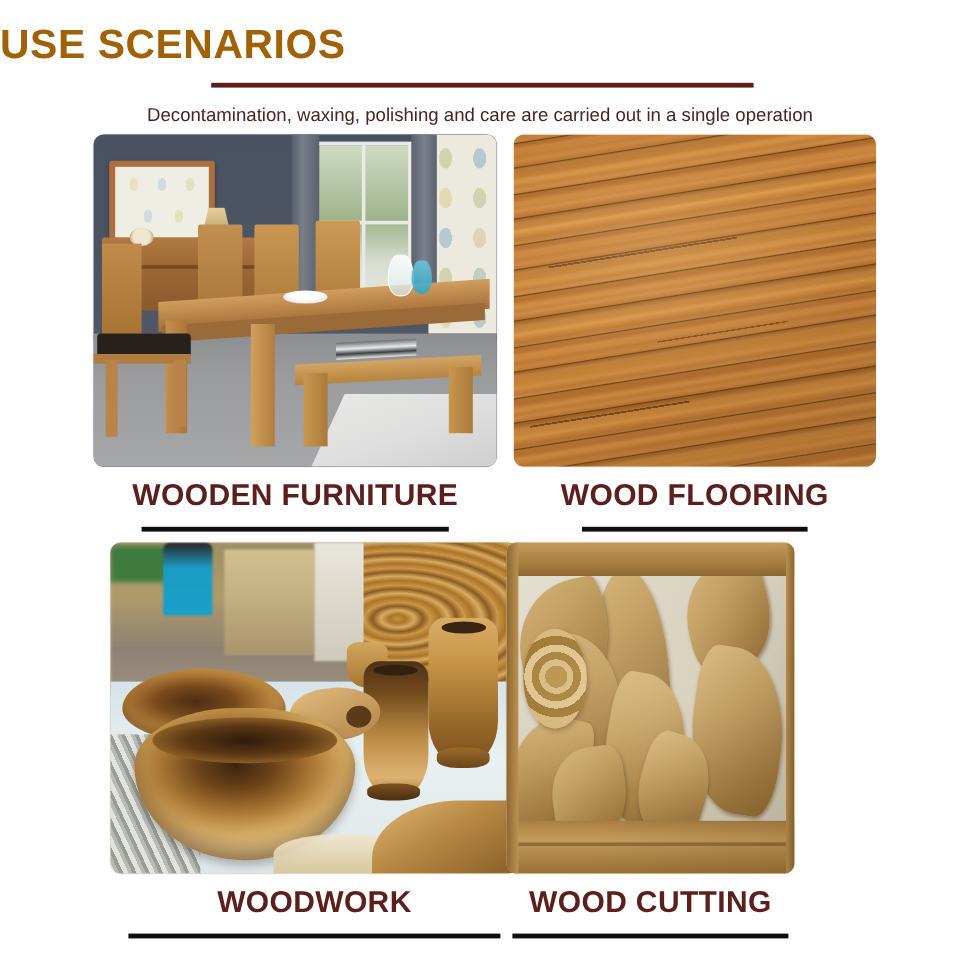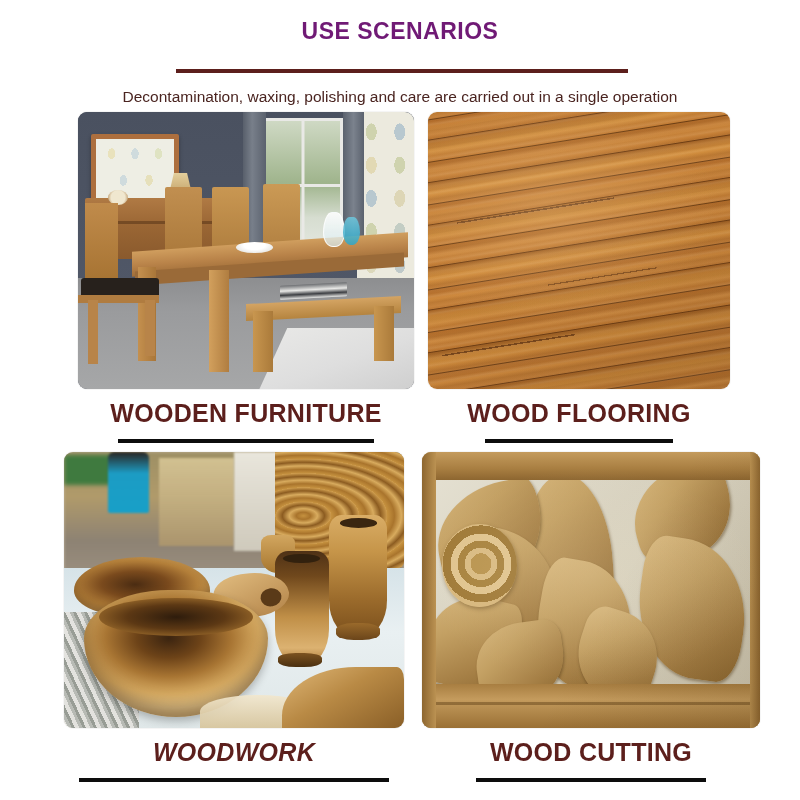--- a/index.html
+++ b/index.html
@@ -23,25 +23,24 @@
 
   
   .header {
     position: absolute;
     top: 0; left: 0;
     width: 800px;
   }
   .page-title {
     margin: 0;
     padding-top: 18px;
-    text-align: center;
-    font-size: 23px;
+    font-size: 34px;
     font-weight: 700;
     letter-spacing: 0.5px;
-    color: #701a75;
+    color: #a16207;
     font-family: "Liberation Sans", sans-serif;
   }
   .title-rule {
     position: absolute;
     top: 69px;
     left: 176px;
     width: 452px;
     height: 4px;
     background: #5c1f1c;
   }
@@ -62,22 +61,22 @@
     position: absolute;
     top: 112px;
     left: 0;
     width: 800px;
   }
   .card {
     position: absolute;
   }
   .card-r1c1 { left: 78px;  top: 0px;   width: 336px; }
   .card-r1c2 { left: 428px; top: 0px;   width: 302px; }
-  .card-r2c1 { left: 64px;  top: 340px; width: 340px; font-style: italic; }
-  .card-r2c2 { left: 422px; top: 340px; width: 338px; }
+  .card-r2c1 { left: 92px;  top: 340px; width: 340px; }
+  .card-r2c2 { left: 422px; top: 340px; width: 240px; }
 
   .photo {
     position: relative;
     width: 100%;
     height: 277px;
     border-radius: 9px;
     overflow: hidden;
     box-shadow: 0 0 0 1px rgba(0,0,0,0.04);
   }
   .card-r2c1 .photo, .card-r2c2 .photo { height: 276px; }

